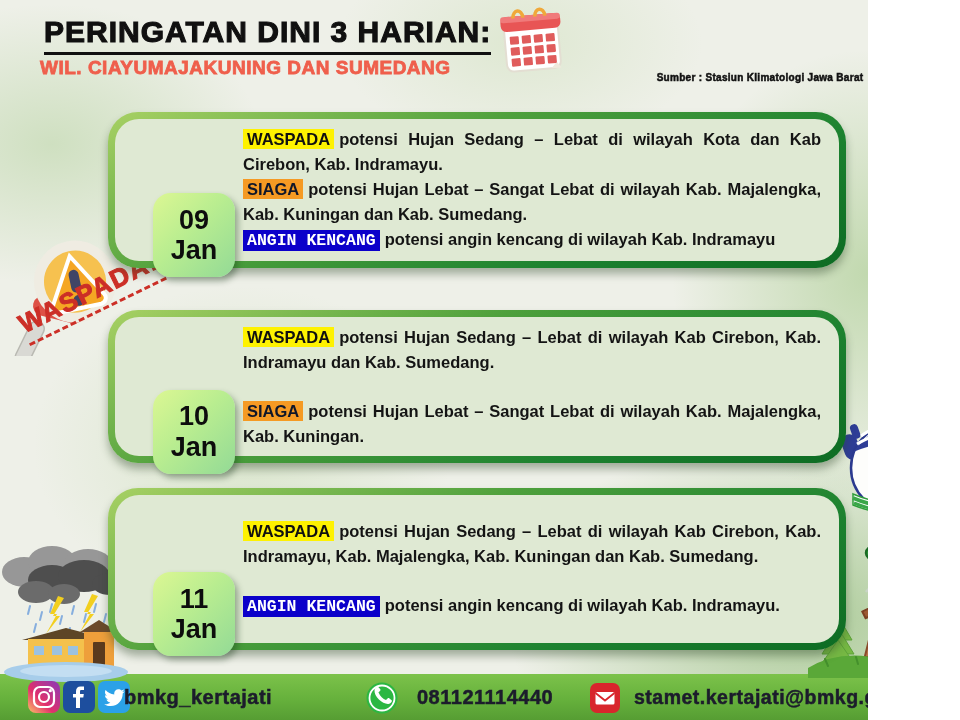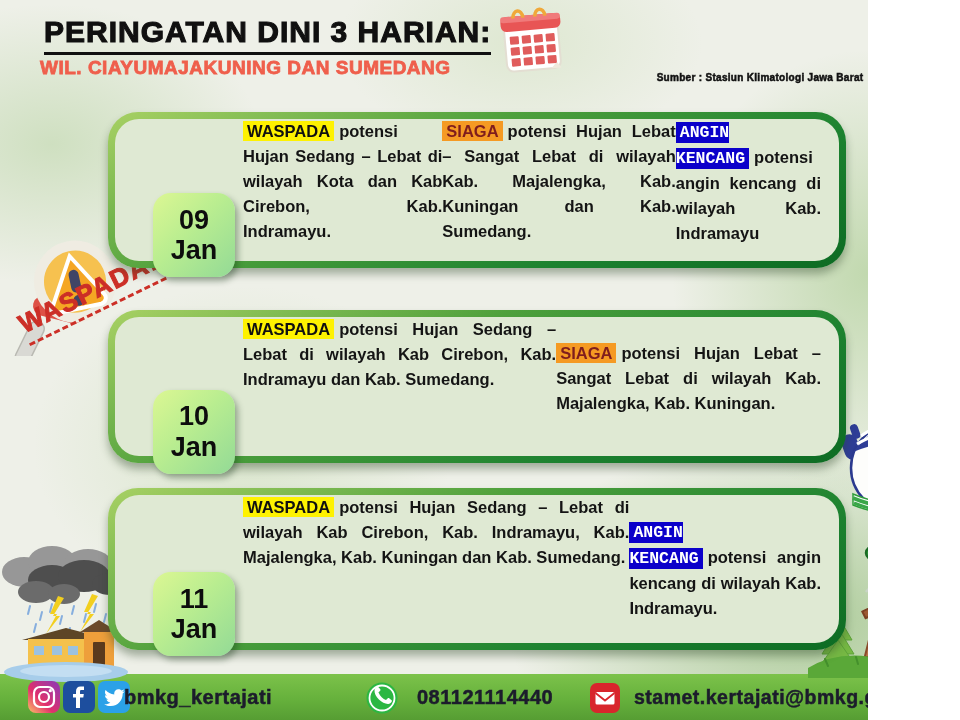--- a/index.html
+++ b/index.html
@@ -54,29 +54,29 @@
   .badge{
     position:absolute;left:38px;top:50%;transform:translateY(-50%);
     width:82px;height:84px;border-radius:18px;
     background:linear-gradient(135deg,#dcf793 0%,#b9ed90 45%,#93da96 100%);
     box-shadow:3px 4px 6px rgba(30,60,30,.40);
     display:flex;flex-direction:column;align-items:center;justify-content:center;
     font-weight:700;font-size:27px;color:#0d0d0d;line-height:1.12;margin-top:45px;
   }
   .card-text{
     position:absolute;left:128px;right:18px;top:0;bottom:0;
-    display:flex;justify-content:center;
+    display:flex;flex-direction:column;justify-content:center;
     font-size:16.5px;line-height:25px;font-weight:700;color:#141414;
     text-align:justify;
   }
   .card-text p{margin:0;}
   .card-text p.gap{margin-top:24px;}
   .hl{padding:1px 4px;margin-right:5px;}
   .hl-y{background:#fef200;color:#101010;}
-  .hl-o{background:#f59a23;color:#7f1d1d;}
+  .hl-o{background:#f59a23;color:#0f172a;}
   .hl-b{background:#0b00ca;color:#ffffff;font-family:Liberation Mono, monospace;}
   
   .deco{position:absolute;z-index:4;}
   #waspada-stamp-text{
     position:absolute;left:22px;top:310px;z-index:4;
     transform:rotate(-26deg);transform-origin:left center;
     color:#cc2f27;font-size:26px;font-weight:800;letter-spacing:1.5px;
     -webkit-text-stroke:1px #cc2f27;
     border-bottom:3px dashed #cc2f27;padding-bottom:4px;
   }

